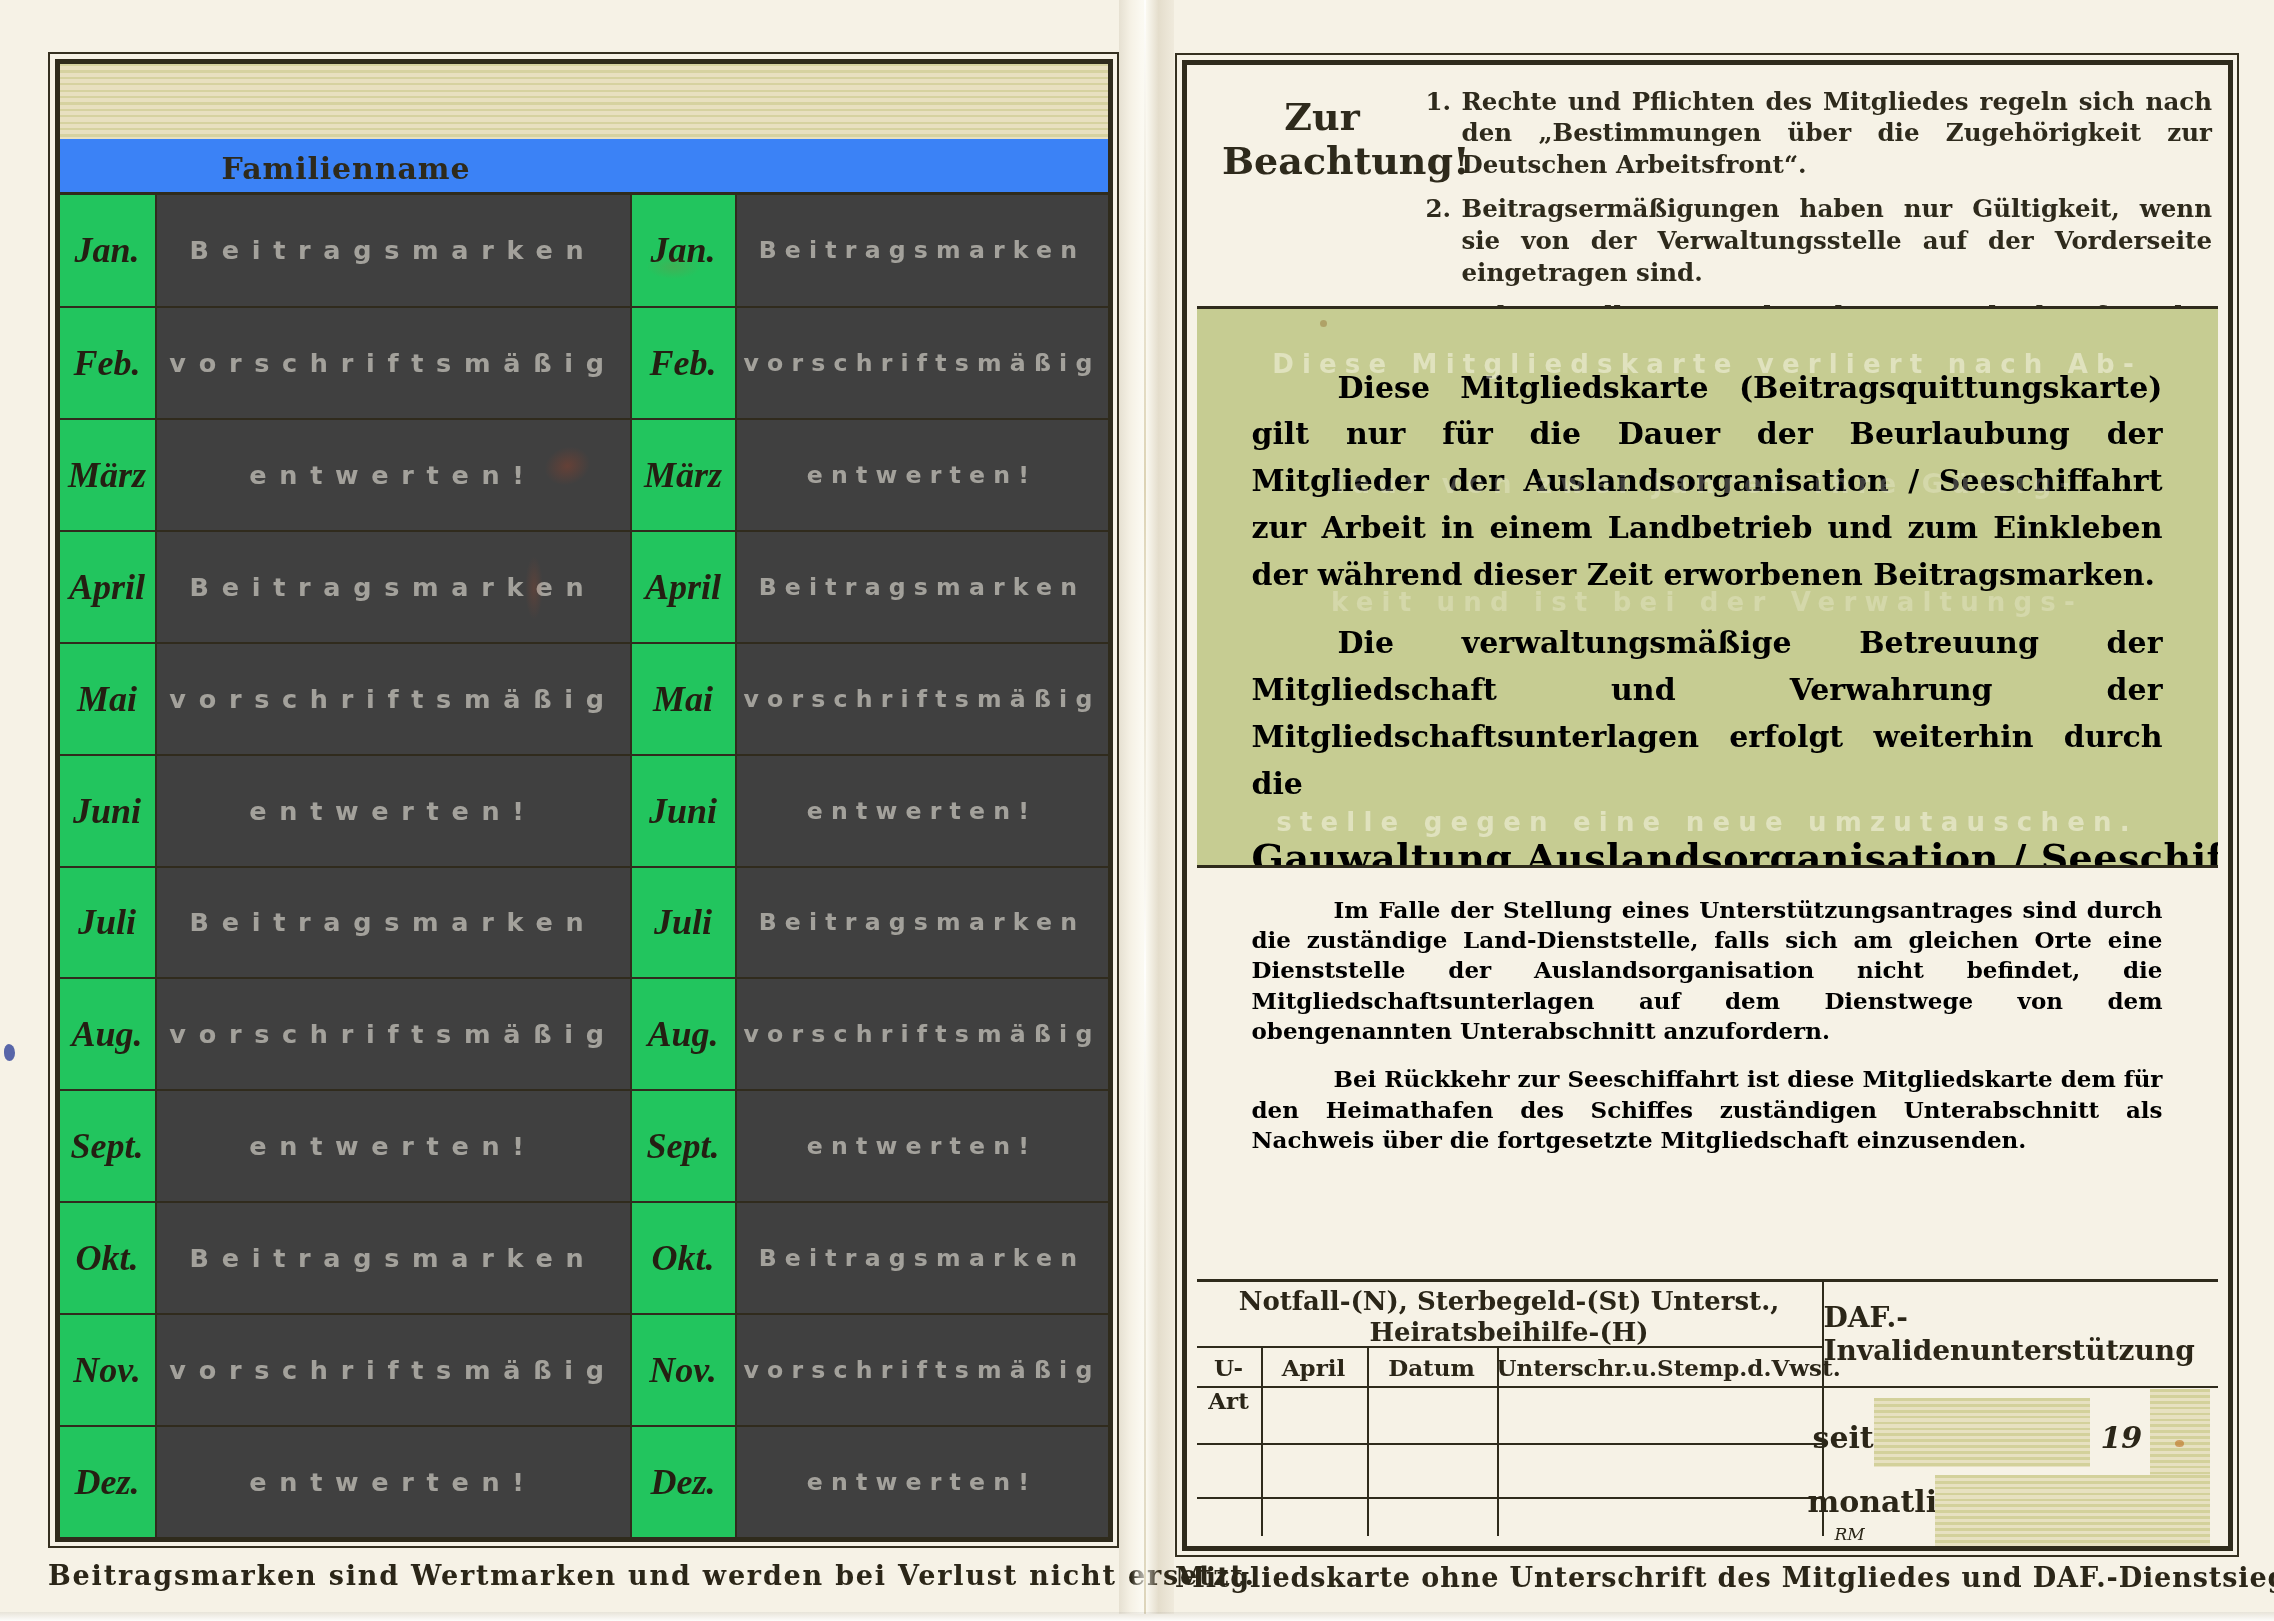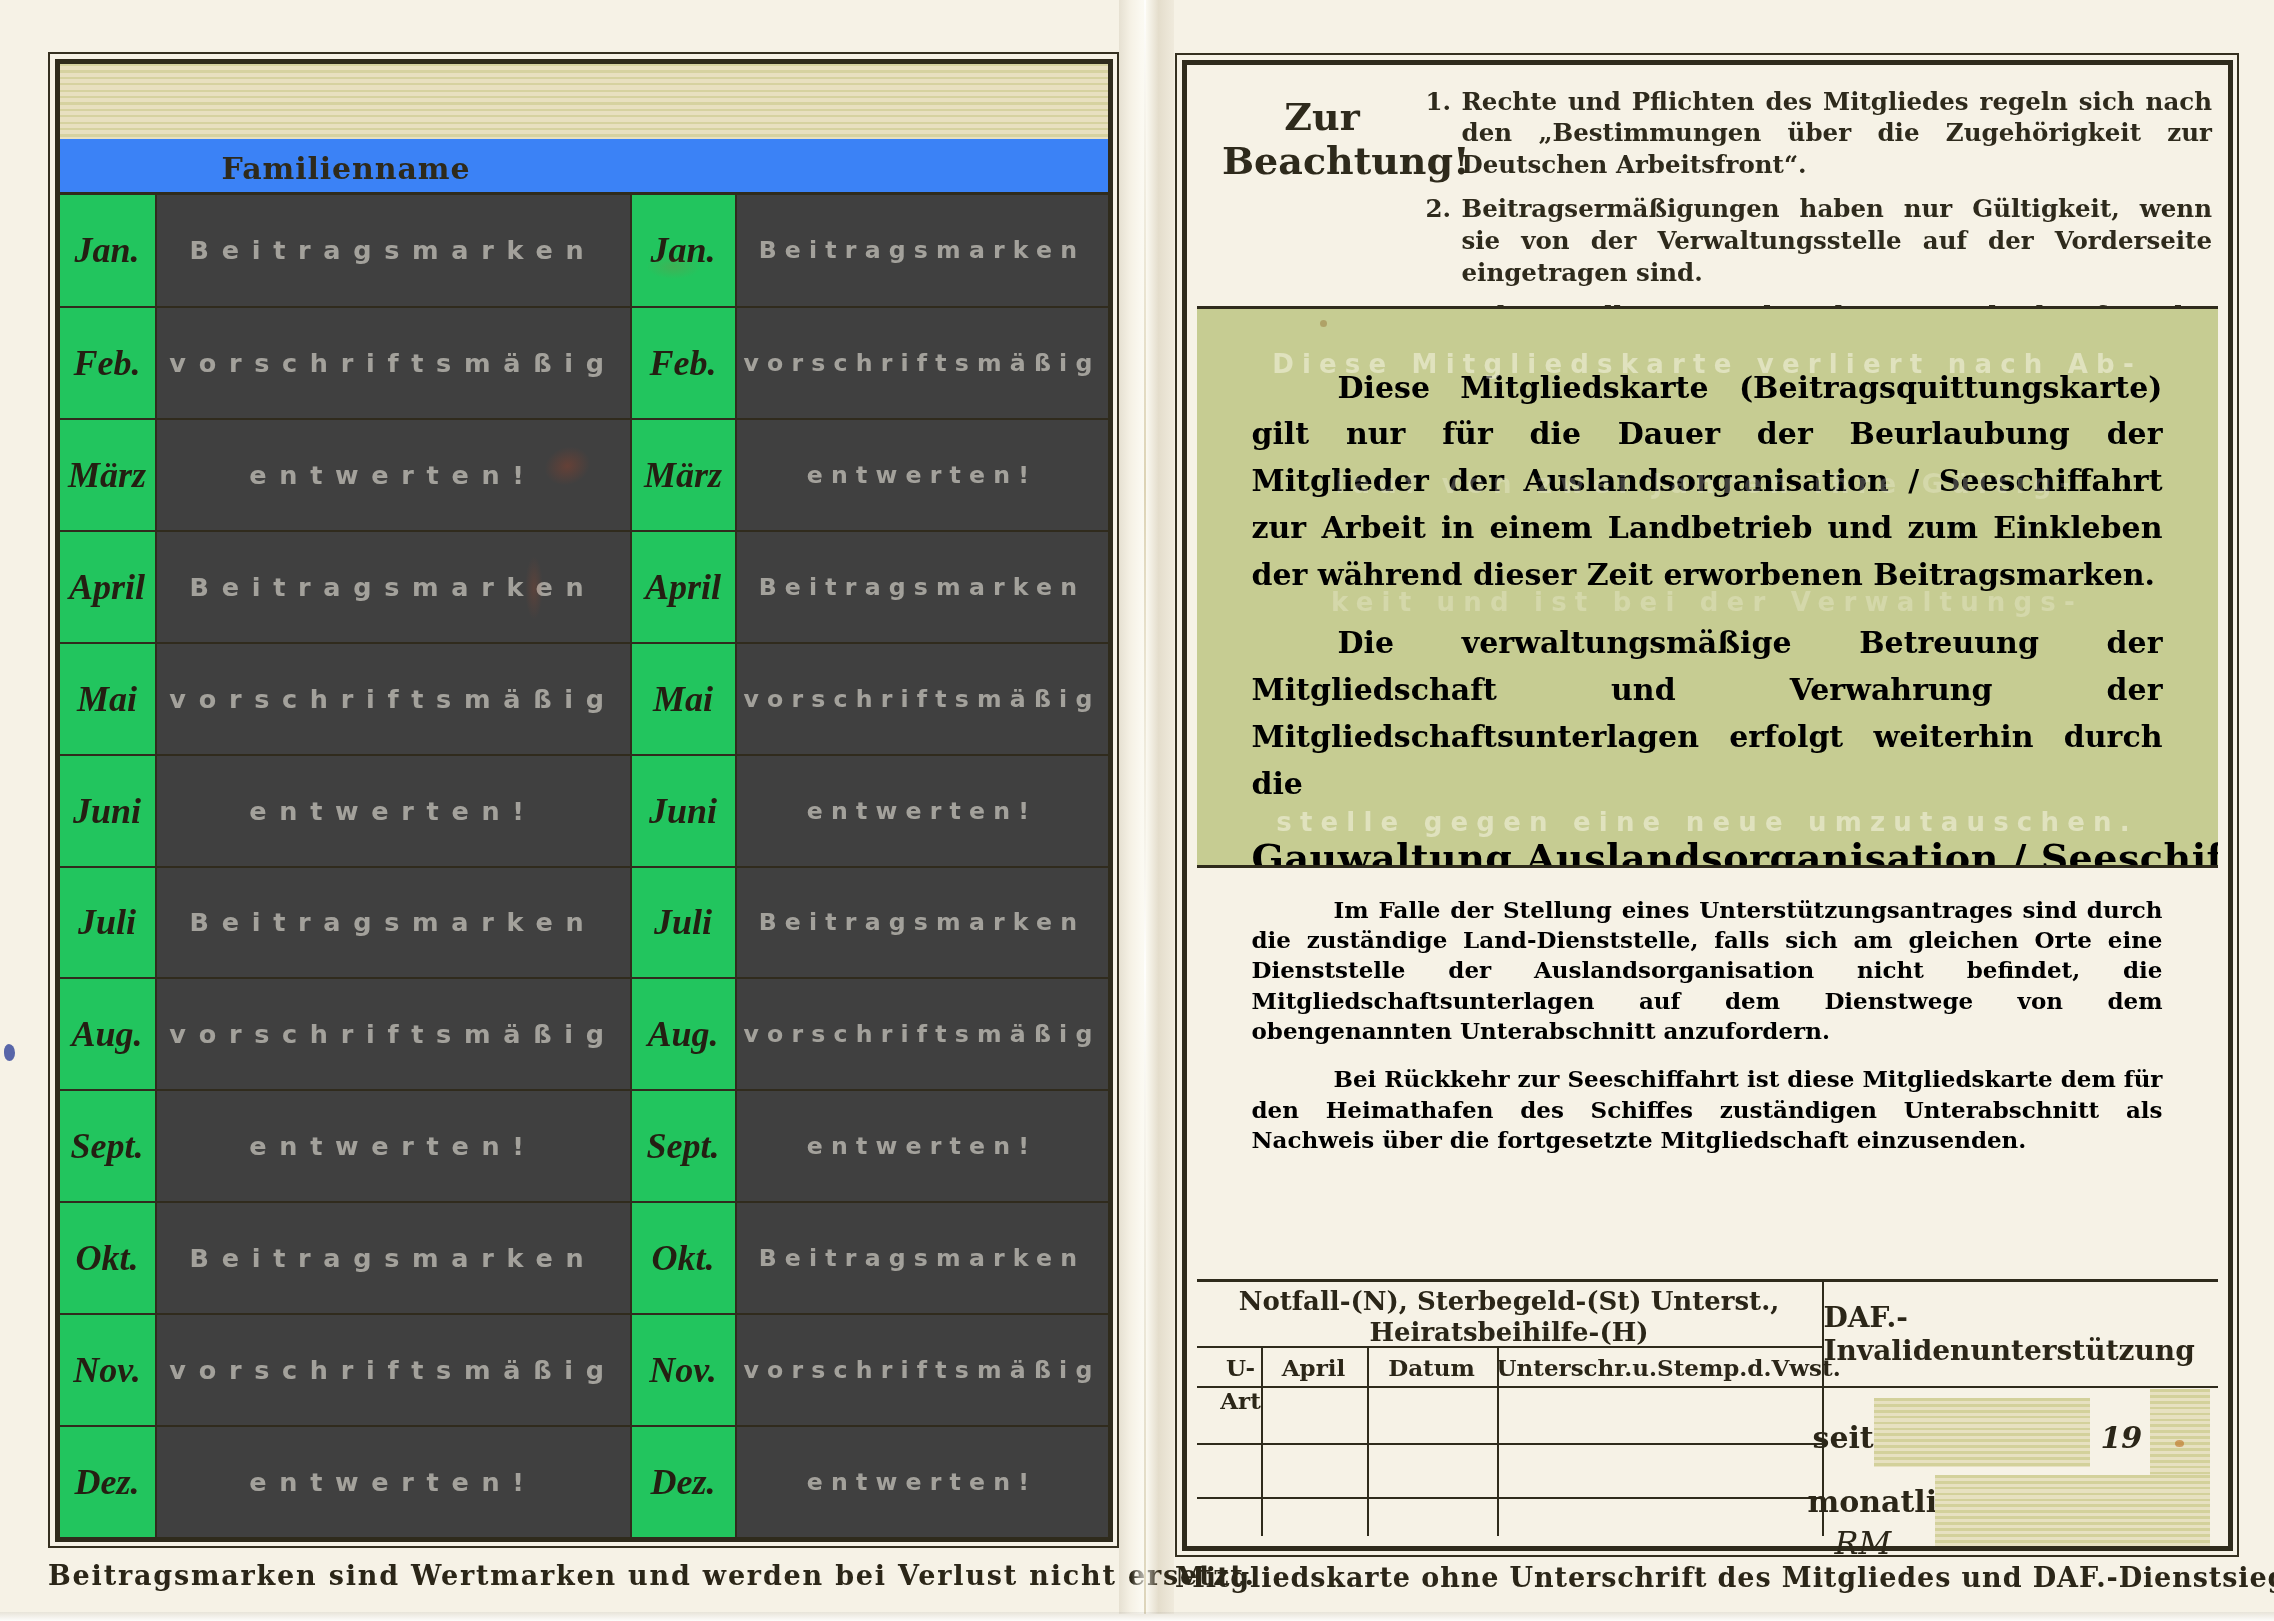--- a/index.html
+++ b/index.html
@@ -124,21 +124,21 @@
   .st-lheader{left:0;top:4.5px;width:625px;text-align:center;font-size:26px;line-height:1.2;}
   .st-rheader{left:627px;right:0;top:0;height:104px;display:flex;align-items:center;justify-content:center;font-size:28px;}
   .st-col{top:69px;height:33px;text-align:center;font-size:23px;line-height:33px;}
   .fillbox{
     position:absolute;
     background:repeating-linear-gradient(180deg,#d3d19b 0 2.7px,#e7e1c1 2.7px 5.9px);
   }
   .seit{left:616px;top:138px;font-size:30px;}
   .year19{left:904px;top:138px;font-size:30px;font-style:italic;font-weight:bold;position:absolute;color:#2b2618;}
   .monat{left:611px;top:202px;font-size:30px;}
-  .rm{left:638px;top:242px;font-size:32px;font-style:italic;font-weight:normal;}
+  .rm{left:638px;top:242px;font-size:17px;font-style:italic;font-weight:normal;}
 
   
   .stain{position:absolute;border-radius:50%;pointer-events:none;}
   .stain-red1{left:544px;top:447px;width:47px;height:38px;background:radial-gradient(ellipse,rgba(186,66,34,.30),rgba(186,66,34,0) 70%);transform:rotate(-20deg);}
   .stain-red2{left:525px;top:556px;width:18px;height:64px;background:radial-gradient(ellipse,rgba(186,76,44,.22),rgba(186,76,44,0) 70%);}
   .stain-red3{left:646px;top:255px;width:55px;height:23.6px;background:radial-gradient(ellipse,rgba(200,90,50,.18),rgba(200,90,50,0) 70%);}
   .blue-dot{left:3.6px;top:1044px;width:11.8px;height:17.3px;background:#3c4e9d;opacity:.85;border-radius:45% 55% 50% 50%;}
   .speck1{left:2175px;top:1440px;width:9px;height:7.3px;background:rgba(190,110,30,.6);}
   .speck2{left:1320px;top:320px;width:7.3px;height:7.3px;background:rgba(140,100,40,.4);}
 </style>
@@ -352,21 +352,21 @@
           <div class="st-vline" style="left:300px;top:64px;bottom:0;"></div>
           <div class="st-hline" style="left:0;width:627px;top:161px;"></div>
           <div class="st-hline" style="left:0;width:627px;top:215px;"></div>
 
           <div class="st-text st-lheader">
             <div>Notfall-(N), Sterbegeld-(St) Unterst.,</div>
             <div>Heiratsbeihilfe-(H)</div>
           </div>
           <div class="st-text st-rheader">DAF.-Invalidenunterstützung</div>
 
-          <div class="st-text st-col" style="left:12px;width:64px;">U-Art</div>
+          <div class="st-text st-col" style="left:0;width:64px;">U-Art</div>
           <div class="st-text st-col" style="left:64px;width:106px;">April</div>
           <div class="st-text st-col" style="left:170px;width:130px;">Datum</div>
           <div class="st-text st-col" style="left:300px;width:325px;">Unterschr.u.Stemp.d.Vwst.</div>
 
           <div class="st-text seit">seit</div>
           <div class="fillbox" style="left:677px;top:116px;width:216px;height:69px;"></div>
           <div class="year19">19</div>
           <div class="fillbox" style="left:953px;top:107px;width:60px;height:87px;"></div>
           <div class="st-text monat">monatlich</div>
           <div class="st-text rm">RM</div>

